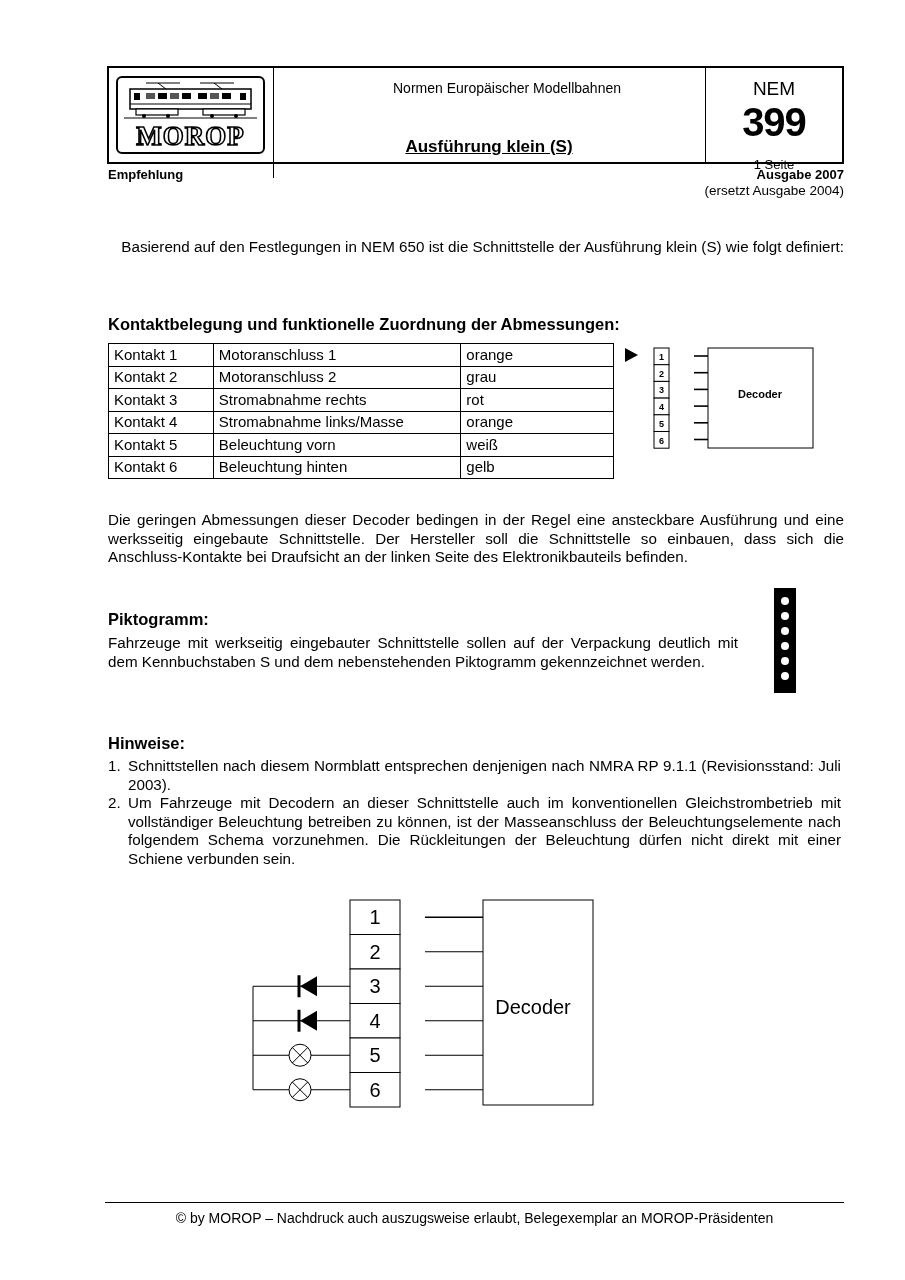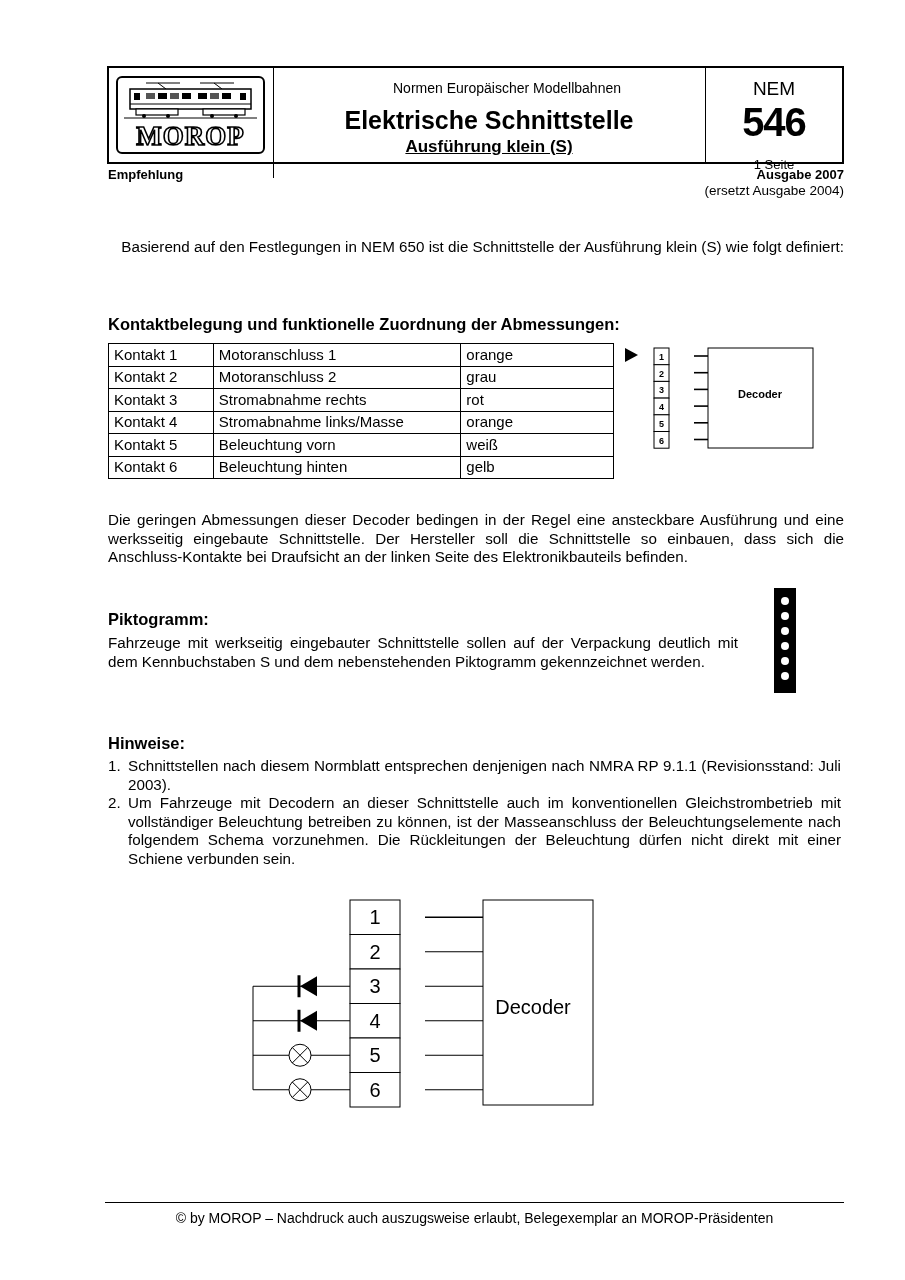--- a/index.html
+++ b/index.html
@@ -68,26 +68,25 @@
           <circle cx="50" cy="38" r="2" fill="#000"></circle>
         <circle cx="94" cy="38" r="2" fill="#000"></circle>
           <circle cx="118" cy="38" r="2" fill="#000"></circle>
         <line x1="6" y1="40" x2="139" y2="40" stroke="#000" stroke-width="1"></line>
       </svg>
       <div style="position:absolute;left:0;right:0;top:43px;text-align:center;font-size:27px;font-weight:bold;color:#fff;-webkit-text-stroke:1.6px #000;letter-spacing:1px;">MOROP</div>
     </div>
   </div>
   <div class="c2">
     <div class="org">Normen Europäischer Modellbahnen</div>
-    <div class="doc-title">Elektrische Schnittstelle</div>
     <div class="doc-sub">Ausführung klein (S)</div>
   </div>
   <div class="c3">
     <div class="nem">NEM</div>
-    <div class="nem-no">546</div>
+    <div class="nem-no">399</div>
     <div class="pages">1 Seite</div>
   </div>
 </div>
 
 <div class="abs meta-left">Empfehlung</div>
 <div class="abs meta-right">Ausgabe 2007</div>
 <div class="abs meta-right2">(ersetzt Ausgabe 2004)</div>
 
 <p class="abs txt" style="left:108px;top:238px;width:736px;text-align:right;">Basierend auf den Festlegungen in NEM 650 ist die Schnittstelle der Ausführung klein (S) wie folgt definiert:</p>
 

